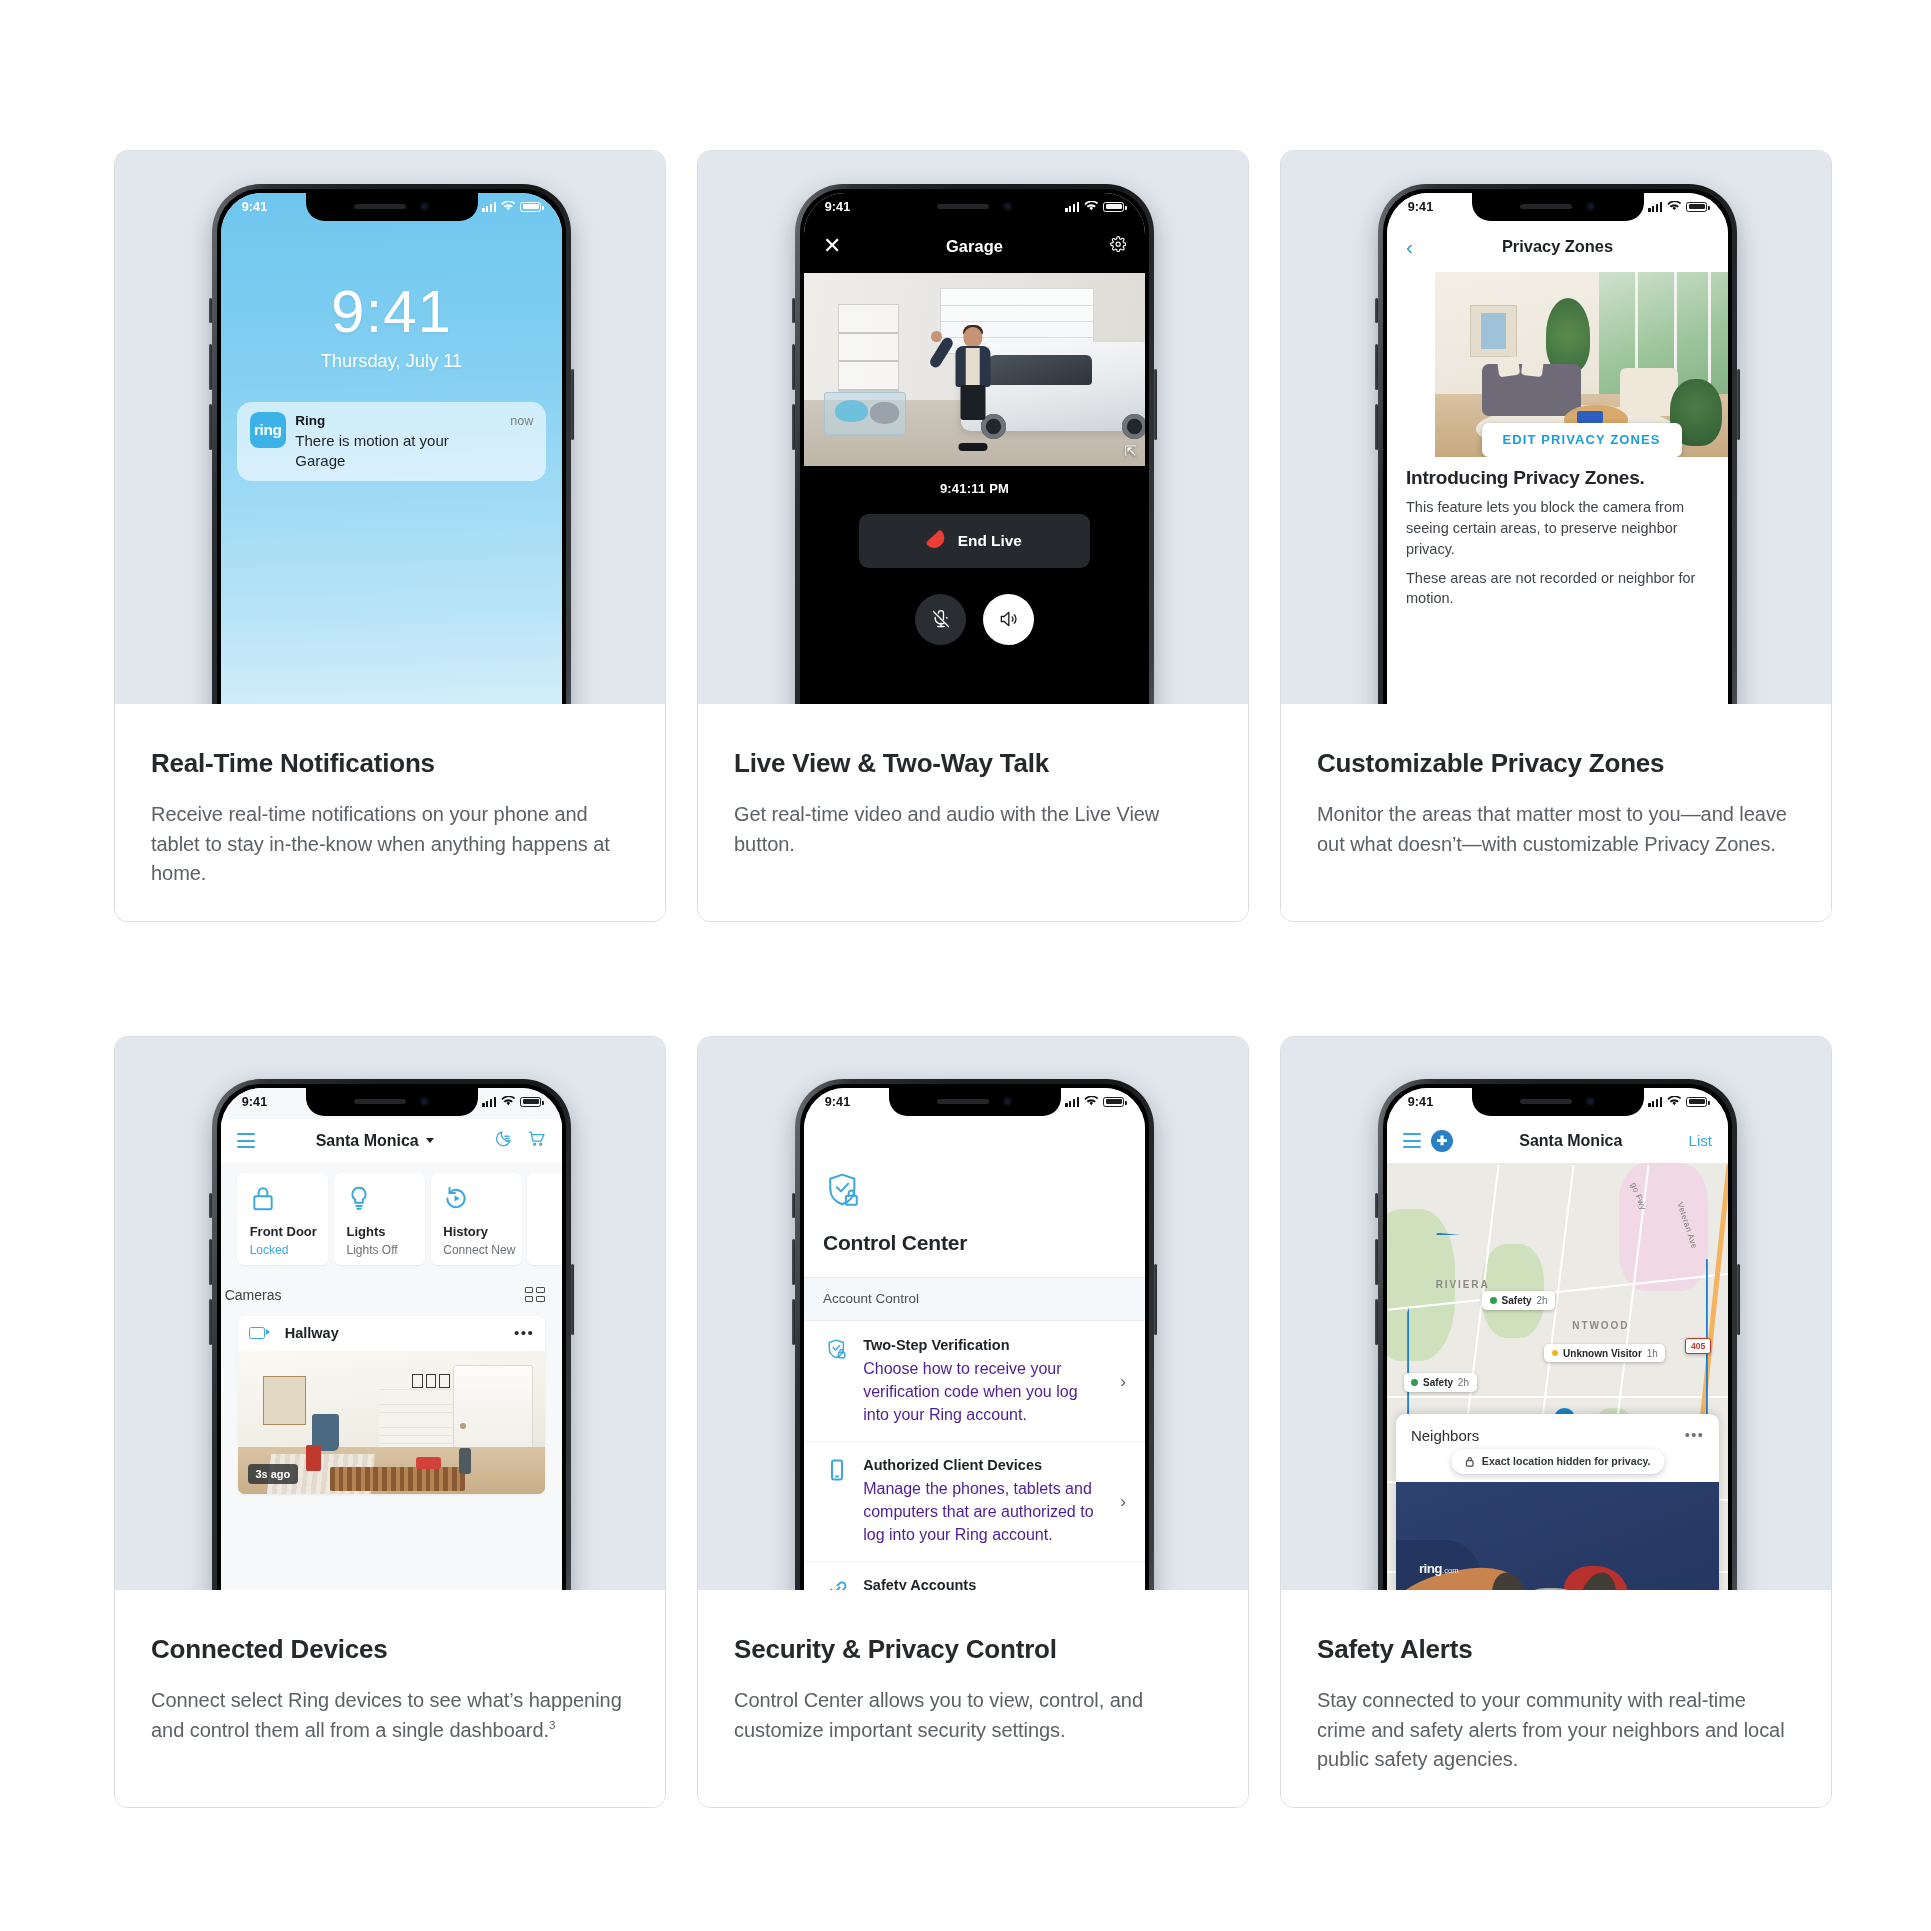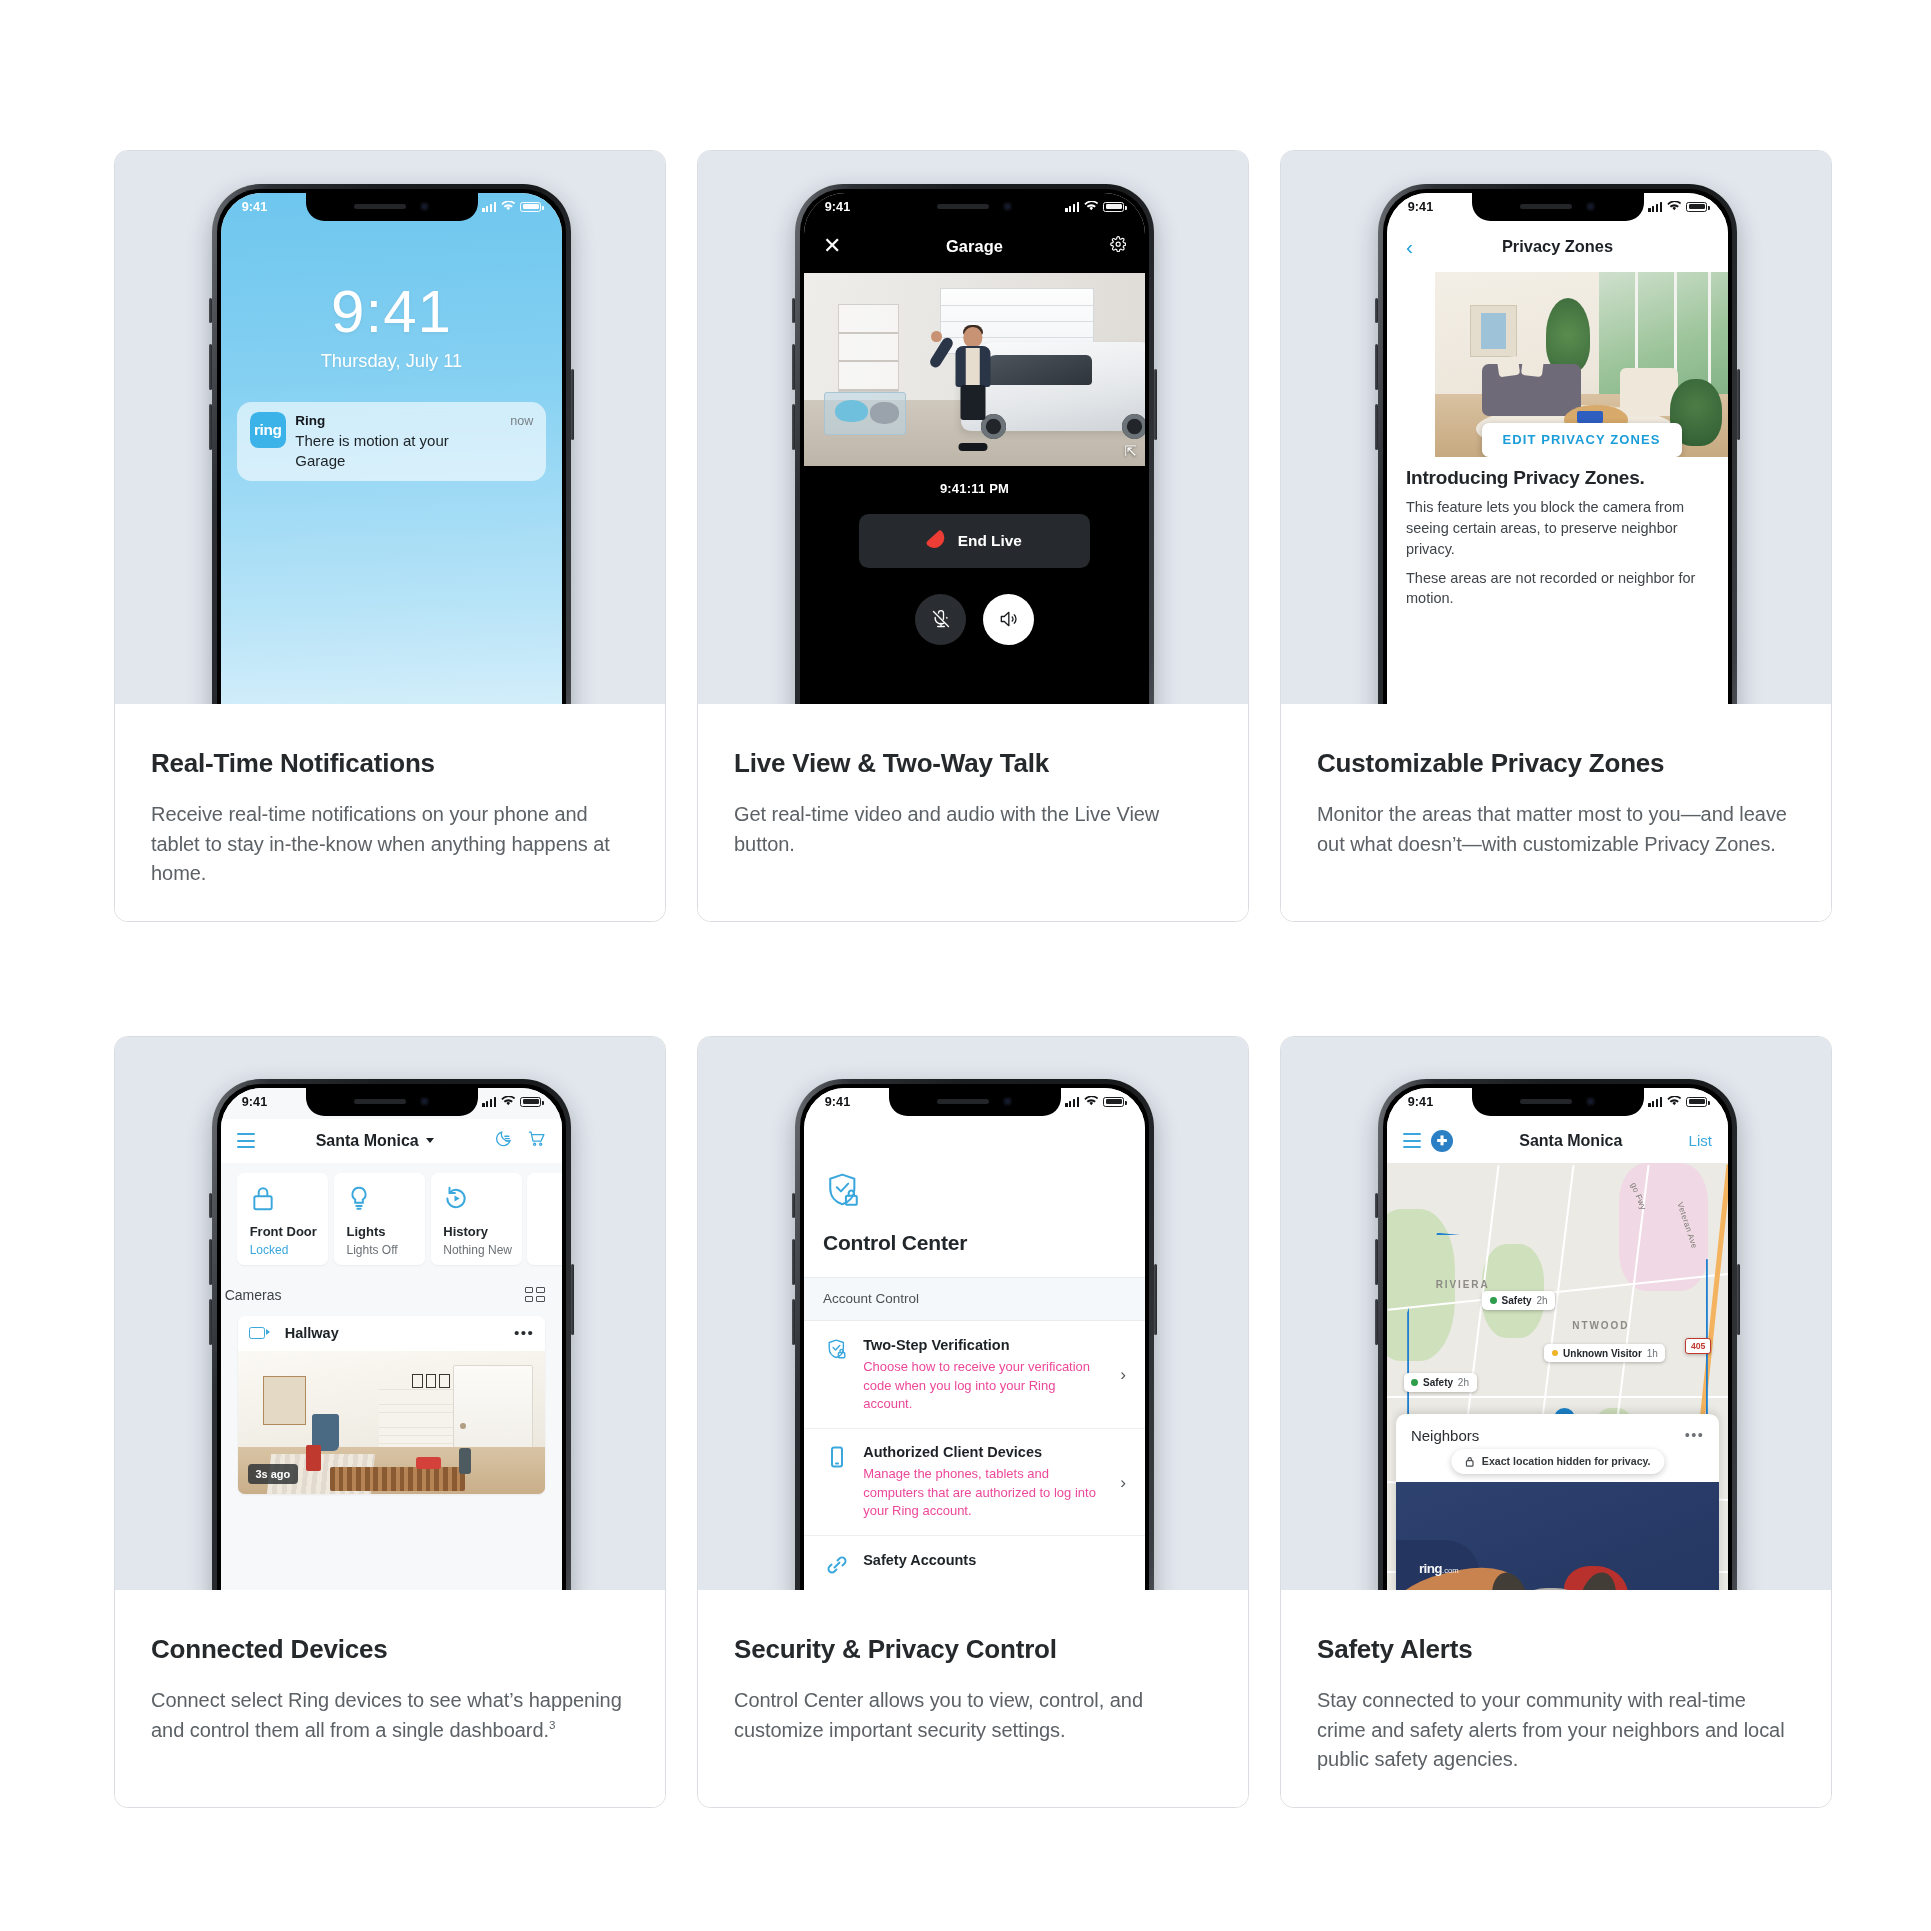--- a/index.html
+++ b/index.html
@@ -267,21 +267,21 @@
   .cc { position: absolute; inset: 0; background: #fff; }
   .cc-nav { position: absolute; top: 33px; left: 16.4px; }
   .cc-shield { position: absolute; top: 83px; left: 19.3px; color: #3aa7dd; }
   .cc-title { position: absolute; top: 143px; left: 19.3px; font-size: 21px; font-weight: 700; color: #22272b; letter-spacing: -0.2px; }
   .cc-sec { position: absolute; top: 189px; left: 0; right: 0; height: 44px; background: #f4f8fa; border-top: 1px solid #e8ecef; border-bottom: 1px solid #e8ecef; display: flex; align-items: center; padding: 0 19.3px; font-size: 13.5px; color: #4b5055; }
   .cc-list { position: absolute; top: 234px; left: 0; right: 0; }
   .cc-row { display: flex; gap: 13.5px; padding: 14.5px 19.3px 14.5px 21px; border-bottom: 1px solid #edf0f2; align-items: flex-start; }
   .cc-ico { width: 25px; flex: none; color: #3aa7dd; padding-top: 1.9px; }
   .cc-txt { flex: 1; min-width: 0; }
   .cc-h { font-size: 14.5px; font-weight: 700; color: #1d2226; }
-  .cc-d { font-size: 13px; line-height: 1.42; color: #ec4899; margin-top: 3.9px; }
+  .cc-d { font-size: 16px; line-height: 1.42; color: #4c1d95; margin-top: 3.9px; }
   .cc-chev { color: #55595e; font-size: 17.4px; align-self: center; flex: none; }
 
   
   .mp { position: absolute; inset: 0; background: #fff; }
   .mp-nav { position: absolute; top: 31px; left: 0; right: 0; height: 44px; display: flex; align-items: center; padding: 0 16.4px; gap: 9.7px; background: #fff; z-index: 6; }
   .mp-badge { width: 22px; height: 22px; border-radius: 50%; background: #2b7fc4; color: #fff; display: flex; align-items: center; justify-content: center; font-size: 12.6px; font-weight: 700; }
   .mp-title { flex: 1; text-align: center; font-size: 16px; font-weight: 700; color: #1d2226; }
   .mp-list { color: #3aa7dd; font-size: 15px; }
   .mp-canvas { position: absolute; top: 75px; left: 0; right: 0; bottom: 0; overflow: hidden; background: #eceae4; }
   .mp-green { position: absolute; background: #cfe0bd; border-radius: 40%; }
@@ -654,21 +654,21 @@
                 </div>
                 <div class="tile">
                   <div class="ti">
                     <svg width="26" height="29" viewBox="0 0 24 26" fill="none" stroke="currentColor" stroke-width="1.8" stroke-linecap="round">
                         <path d="M4 13a8 8 0 1 0 2.4-5.7"></path>
                         <path d="M6 3v5h5"></path>
                         <path d="M10.6 10.2l4.8 2.8-4.8 2.8z" fill="currentColor" stroke="none"></path>
                       </svg>
                   </div>
                   <div class="tn">History</div>
-                  <div class="ts">Nothing New</div>
+                  <div class="ts">Connect New</div>
                 </div>
                 <div class="tile"></div>
               </div>
 
               <div class="cams-row">
                 <span class="cams-lbl">Cameras</span>
                 <span class="grid-ico">
                     <i></i>
                     <i></i>
                     <i></i>

